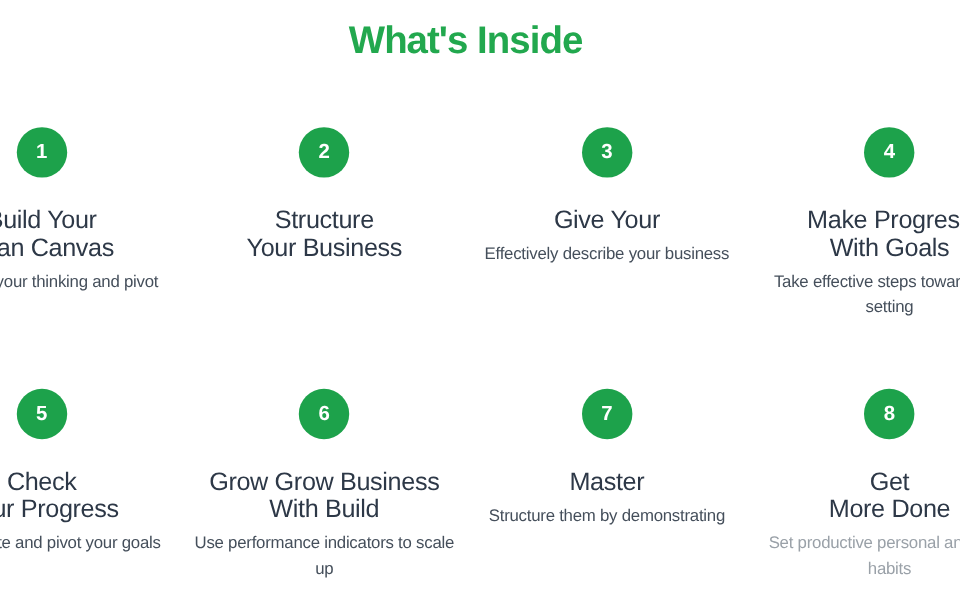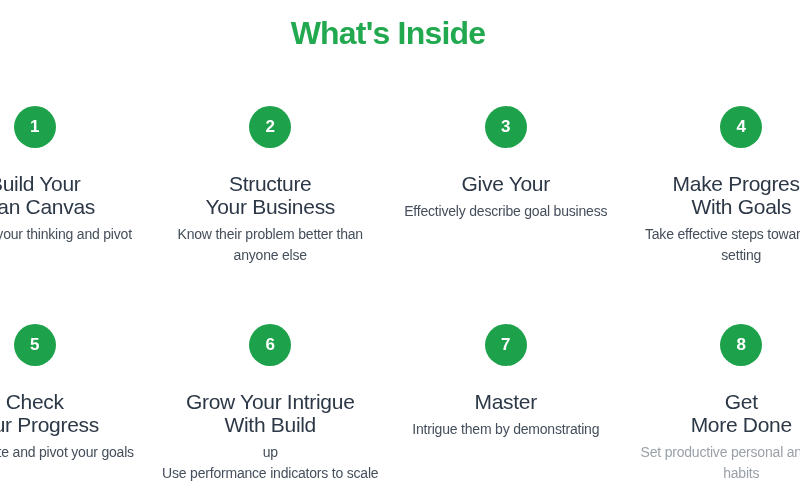--- a/index.html
+++ b/index.html
@@ -83,35 +83,31 @@
   </div>
 
   <div class="step">
     <div class="badge">
       <span>2</span>
     </div>
     <div class="step-title">
       <div class="line">Structure</div>
       <div class="line">Your Business</div>
     </div>
-    <div class="step-desc">
-      <div class="line">Know their problem better than</div>
-      <div class="line">anyone else</div>
-    </div>
   </div>
 
   <div class="step">
     <div class="badge">
       <span>3</span>
     </div>
     <div class="step-title">
       <div class="line">Give Your</div>
     </div>
     <div class="step-desc">
-      <div class="line">Effectively describe goal business</div>
+      <div class="line">Effectively describe your business</div>
       <div class="line"></div>
     </div>
   </div>
 
   <div class="step">
     <div class="badge">
       <span>4</span>
     </div>
     <div class="step-title">
       <div class="line">Make Progress</div>
@@ -135,38 +131,38 @@
       <div class="line">Re-evaluate and pivot your goals</div>
       <div class="line"></div>
     </div>
   </div>
 
   <div class="step">
     <div class="badge">
       <span>6</span>
     </div>
     <div class="step-title">
-      <div class="line">Grow Your Intrigue</div>
+      <div class="line">Grow Grow Business</div>
       <div class="line">With Build</div>
     </div>
     <div class="step-desc">
+      <div class="line">Use performance indicators to scale</div>
       <div class="line">up</div>
-      <div class="line">Use performance indicators to scale</div>
     </div>
   </div>
 
   <div class="step">
     <div class="badge">
       <span>7</span>
     </div>
     <div class="step-title">
       <div class="line">Master</div>
     </div>
     <div class="step-desc">
-      <div class="line">Intrigue them by demonstrating</div>
+      <div class="line">Structure them by demonstrating</div>
       <div class="line"></div>
     </div>
   </div>
 
   <div class="step">
     <div class="badge">
       <span>8</span>
     </div>
     <div class="step-title">
       <div class="line">Get</div>

